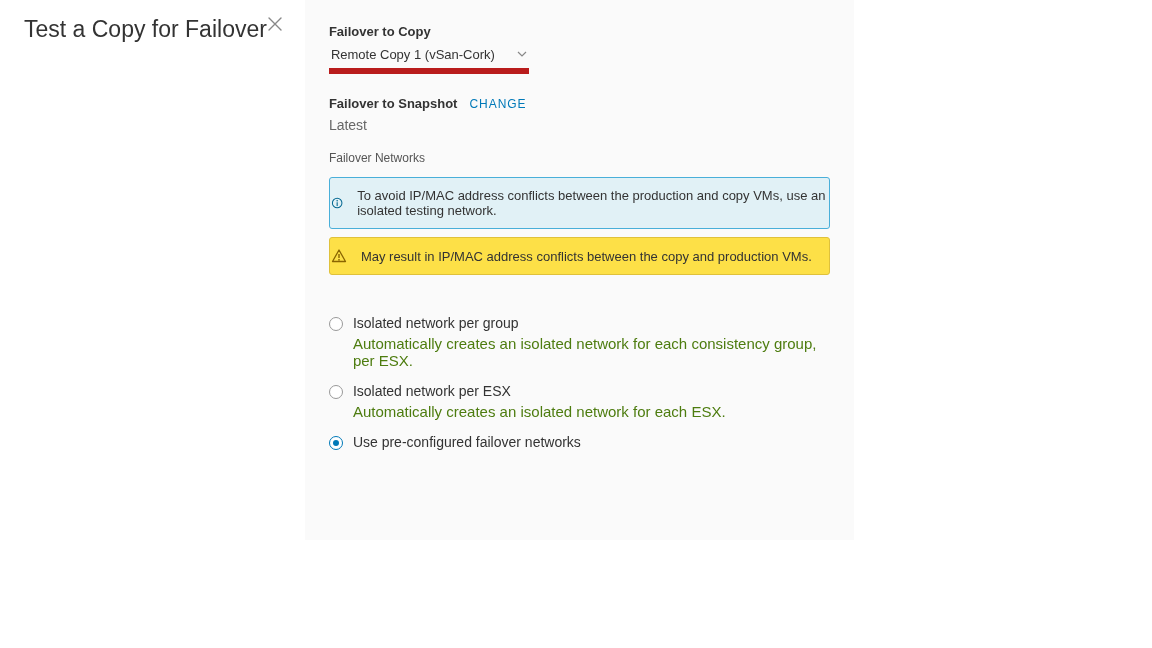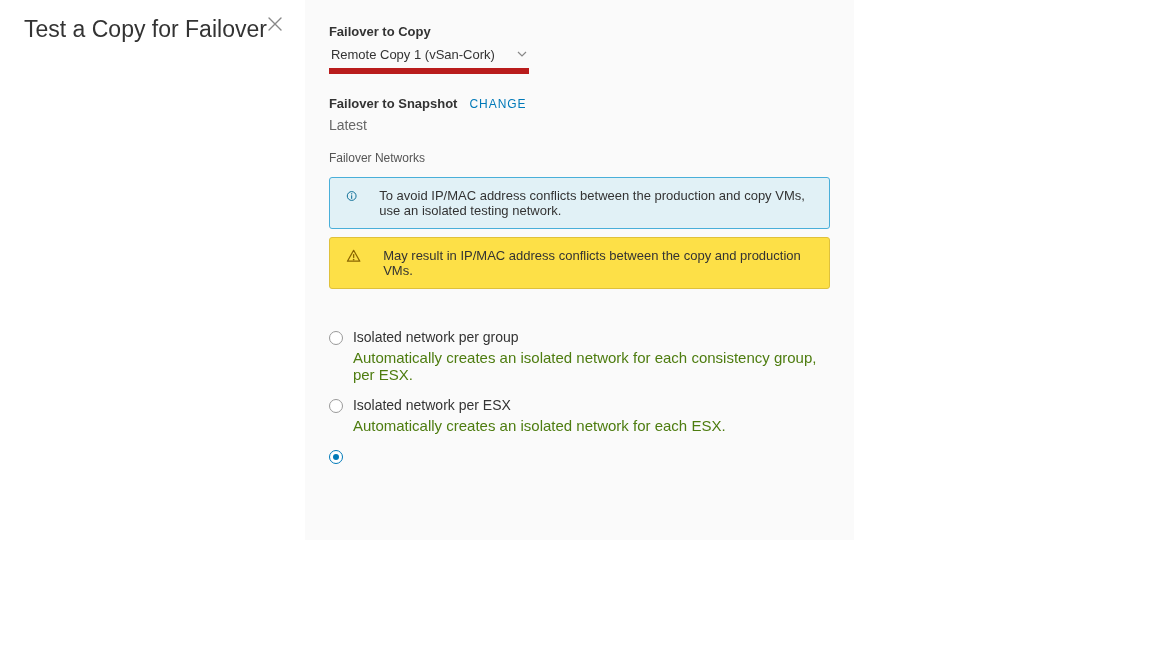--- a/index.html
+++ b/index.html
@@ -40,23 +40,23 @@
 
     .row { display: flex; align-items: baseline; gap: 12px; }
     .link-btn {
       font-size: 12px; letter-spacing: .08em; color: #0079b8;
       cursor: pointer; font-weight: 500;
     }
     .muted { font-size: 14px; color: #666; margin: 6px 0 18px 0; }
     .subhead { font-size: 12px; color: #555; margin: 6px 0 12px 0; }
 
     .alert {
-      display: flex; gap: 22px;
+      display: flex; align-items: center; gap: 14px;
       border: 1px solid; border-radius: 3px;
-      padding: 10px 16px; font-size: 13px; margin-bottom: 8px;
+      padding: 10px 1px; font-size: 13px; margin-bottom: 8px;
     }
     .alert.info { background: #e1f1f6; border-color: #49afd9; color: #333; }
     .alert.info .icon-circ { stroke:#006690; fill:none; }
     .alert.warn { background: #fde047; border-color: #dfc13b; color: #333; }
     .alert.warn .icon-tri { stroke:#8a6500; fill:none; }
 
     .radio-item { display: flex; align-items: center; gap: 10px; margin-top: 14px; cursor: pointer; }
     .radio {
       width: 14px; height: 14px; border: 1px solid #999; border-radius: 50%;
       flex: 0 0 14px; margin-top: 2px; position: relative; background: #fff;
@@ -132,20 +132,21 @@
         <div class="radio-desc">Automatically creates an isolated network for each consistency group, per ESX.</div>
 
         <div class="radio-item">
           <div class="radio"></div>
           <div class="radio-label">Isolated network per ESX</div>
         </div>
         <div class="radio-desc">Automatically creates an isolated network for each ESX.</div>
 
         <div class="radio-item">
           <div class="radio checked"></div>
+          <div class="radio-label">Use pre-configured failover networks</div>
         </div>
 
         
         <div style="height:120px"></div>
 
       </div>
     </div>
 
   </div>
 </div>

